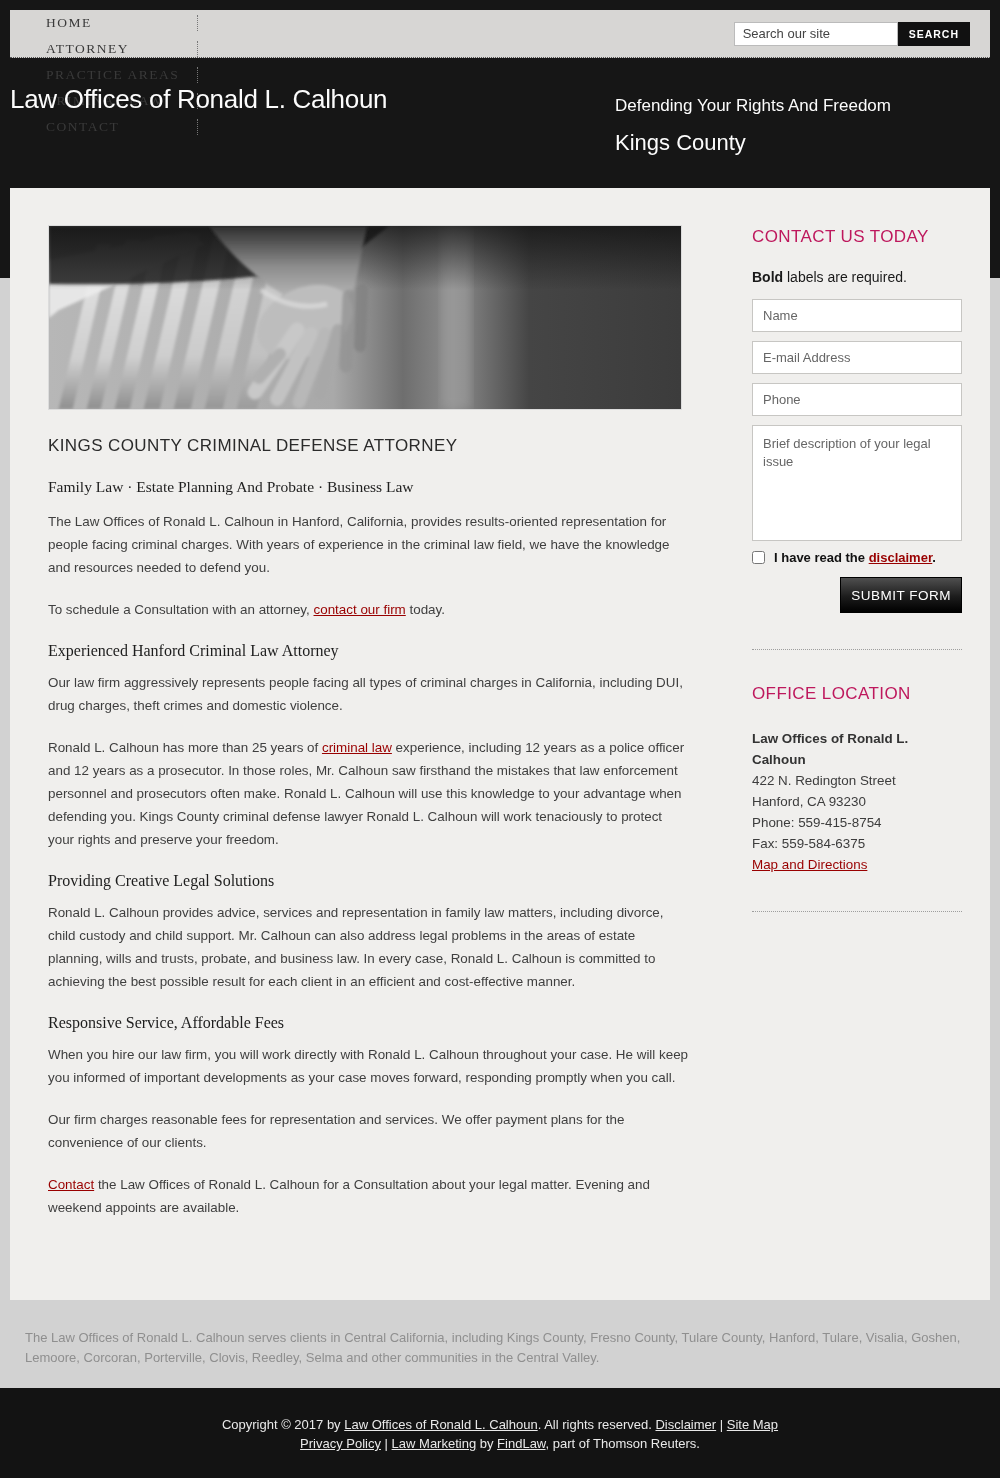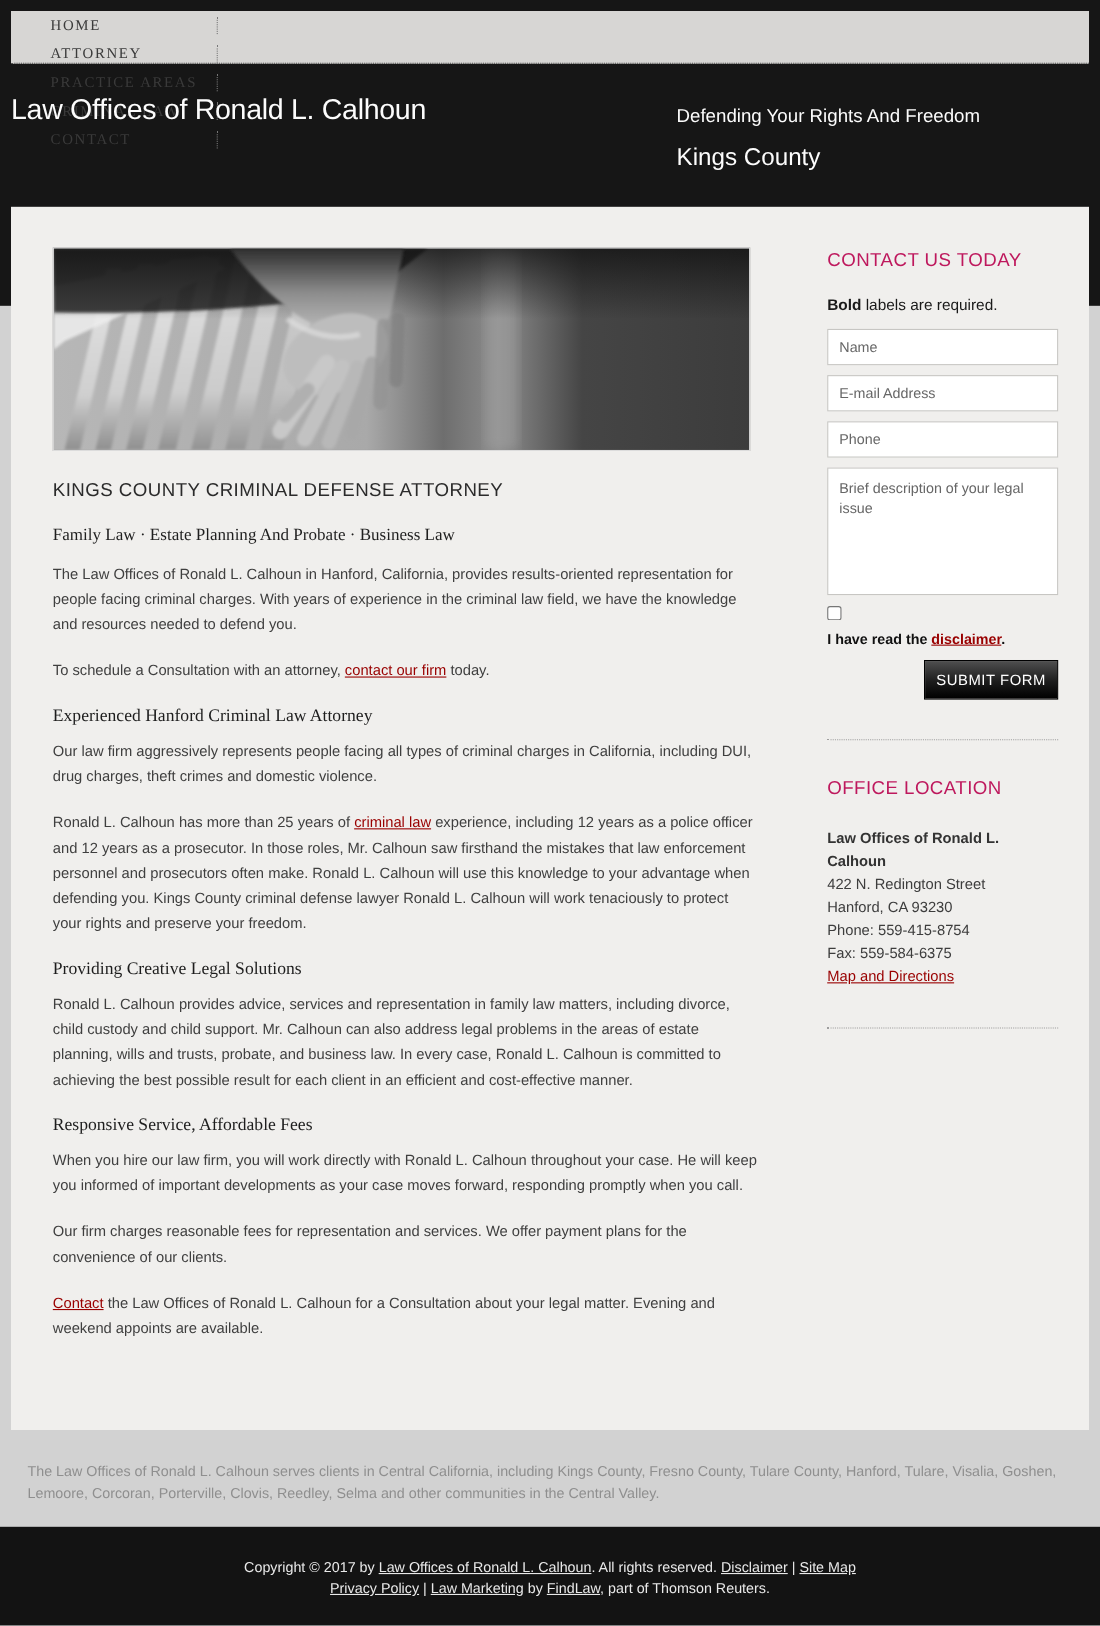--- a/index.html
+++ b/index.html
@@ -41,21 +41,21 @@
 
   
   .sidebar{width:210px;}
   .sidebar h2{margin:2px 0 22px;font-size:17px;font-weight:normal;color:#be185d;letter-spacing:.4px;}
   .required-note{font-family:Liberation Sans, sans-serif;font-size:14px;color:#1a1a1a;margin:0 0 14px;}
   .form-input{display:block;width:100%;box-sizing:border-box;height:33px;margin:0 0 9px;
               border:1px solid #c7c6c3;background:#fff;padding:0 10px;font-family:inherit;font-size:13px;color:#555;outline:none;}
   .form-input::placeholder{color:#666;}
   textarea.form-input{height:116px;padding-top:9px;line-height:18px;resize:none;}
   .disclaimer-row{display:flex;gap:9px;align-items:flex-start;font-size:13px;font-weight:bold;color:#111;
-                  margin:7px 0 10px;cursor:pointer;flex-direction:column;}
+                  margin:7px 0 10px;cursor:pointer;}
   .disclaimer-row input{width:13px;height:13px;margin:1px 0 0;}
   .submit-btn{display:block;margin:12px 0 0 auto;width:122px;height:36px;cursor:pointer;
               background:linear-gradient(180deg,#4f4f4f 0%,#1c1c1c 55%,#000 100%);
               color:#fff;border:1px solid #000;font-family:inherit;font-size:13.5px;letter-spacing:.5px;}
   .dotted-divider{border-top:1px dotted #9e9e9e;margin-top:36px;}
   .sidebar .office-heading{margin:34px 0 24px;}
   .office{font-size:13.4px;line-height:21px;color:#3d3d3d;}
   .office .firm{font-weight:bold;color:#333;}
   .office a.redlink{display:inline-block;}
 
@@ -74,20 +74,24 @@
   <div class="top-black"></div>
 
   <nav class="navbar">
     <ul class="nav-list">
       <li class="nav-item">HOME</li>
       <li class="nav-item">ATTORNEY</li>
       <li class="nav-item">PRACTICE AREAS</li>
       <li class="nav-item">CRIMINAL LAW</li>
       <li class="nav-item">CONTACT</li>
     </ul>
+    <div class="search-form">
+      <input class="search-input" type="text" placeholder="Search our site" style="">
+      <button class="search-btn">SEARCH</button>
+    </div>
   </nav>
 
   <div class="site-title">Law Offices of Ronald L. Calhoun</div>
   <div class="tagline">Defending Your Rights And Freedom</div>
   <div class="county">Kings County</div>
 
   <div class="panel">
 
     <div class="main-col">
 

